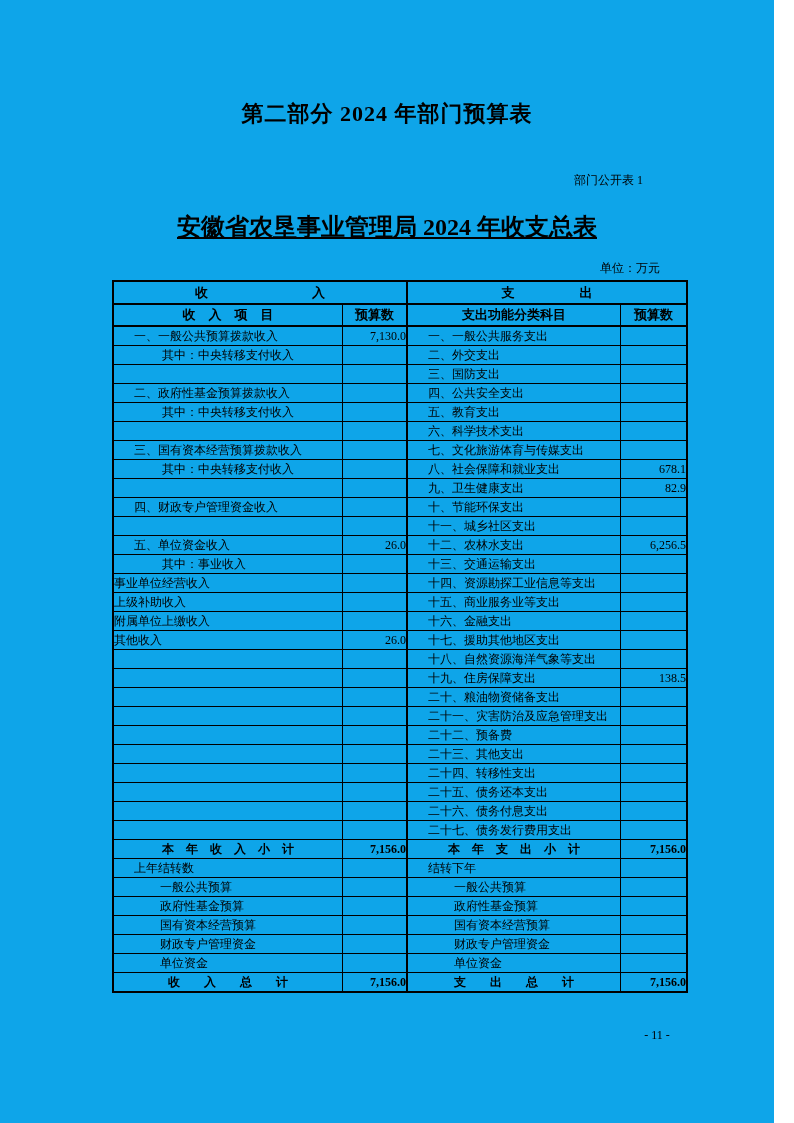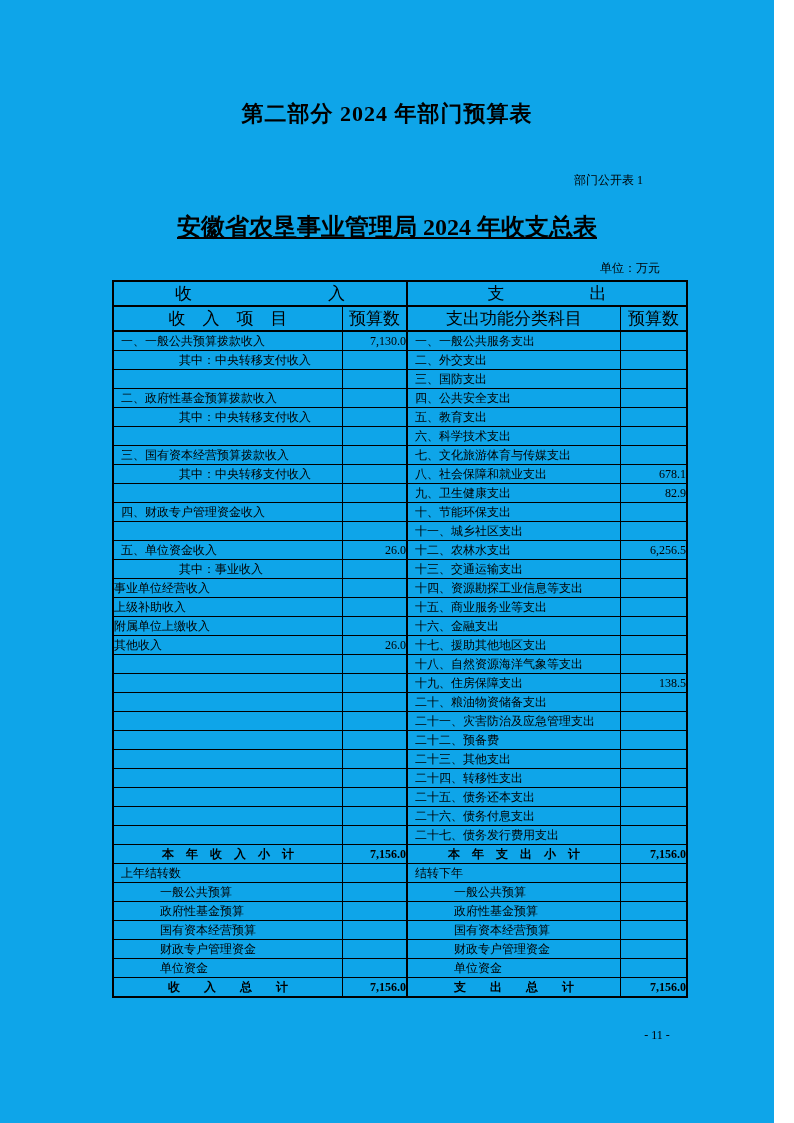--- a/index.html
+++ b/index.html
@@ -60,35 +60,35 @@
     border: 2px solid #000;
   }
   table.budget th,
   table.budget td {
     border: 1px solid #000;
     overflow: hidden;
     white-space: pre;
     padding: 0;
   }
   table.budget thead th {
-    font-size: 17px;
-    font-weight: normal;
+    font-size: 13px;
+    font-weight: bold;
     text-align: center;
     border-bottom: 2px solid #000;
   }
   table.budget thead tr.sec th { height: 21px; }
   table.budget thead tr.cols th { height: 20px; }
   table.budget tbody td {
     height: 18px;
     font-size: 12px;
     line-height: 18px;
   }
   td.label { text-align: left; }
-  td.label.i0 { padding-left: 7px; margin-top: 40px; }
-  td.label.i1 { padding-left: 65px; }
+  td.label.i0 { padding-left: 20px; margin-top: 40px; }
+  td.label.i1 { padding-left: 48px; }
   td.label.i2 { }
   td.label.i3 { padding-left: 46px; }
   td.label.ctr { text-align: center; padding-left: 0; }
   td.val {
     text-align: right;
     padding-right: 6px;
   }
   .mid { border-left: 2px solid #000 !important; }
   tr.bold-row td {
     font-weight: bold;

